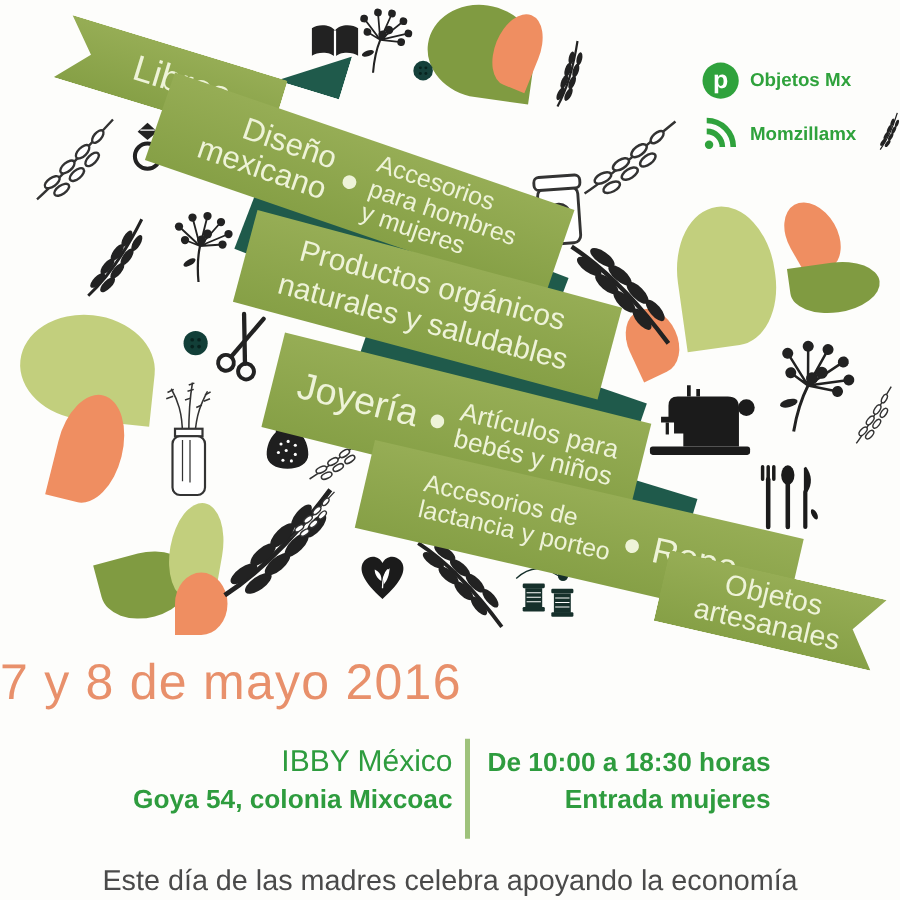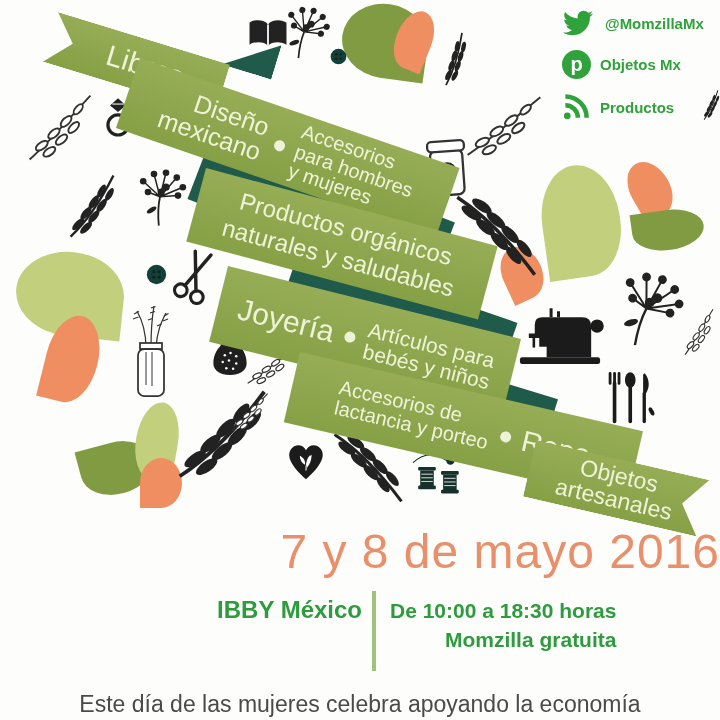--- a/index.html
+++ b/index.html
@@ -30,25 +30,25 @@
   .doodle svg{width:100%;height:100%;display:block;overflow:visible;}
 
   
   .social-row{position:absolute;display:flex;align-items:center;gap:9px;z-index:5;}
   .social-row .handle{color:var(--social);font-weight:bold;font-size:15px;}
   .pin-badge{width:29px;height:29px;border-radius:50%;background:var(--social);
     color:#fff;display:flex;align-items:center;justify-content:center;
     font-weight:bold;font-size:20px;}
 
   
-  .date{position:absolute;left:0;right:0;top:524px;text-align:right;
-    color:var(--dateorange);font-size:48px;letter-spacing:1px;z-index:4;}
+  .date{position:absolute;left:0;right:0;top:524px;text-align:left;
+    color:var(--dateorange);font-size:40px;letter-spacing:1px;z-index:4;}
   .venue-left{position:absolute;left:0;width:362px;top:596px;text-align:right;
     color:var(--txtgreen);z-index:4;}
-  .venue-left .name{font-weight:bold;font-size:24px;padding-left:46px;}
+  .venue-left .name{font-weight:normal;font-size:24px;padding-left:46px;}
   .venue-left .addr{font-weight:bold;font-size:21px;margin-top:4px;}
   .vdivider{position:absolute;left:372px;top:591px;width:4px;height:80px;
     background:#9ec27b;z-index:4;}
   .venue-right{position:absolute;left:390px;top:599px;text-align:right;
     color:var(--txtgreen);z-index:4;}
   .venue-right .hours{font-weight:bold;font-size:21px;}
   .venue-right .adm{font-weight:bold;font-size:21px;margin-top:5px;}
   .tagline{position:absolute;left:0;right:0;top:691px;text-align:center;
     color:#4a4a4a;font-size:23px;z-index:4;}
 </style>
@@ -384,45 +384,40 @@
     </div>
   </div>
 
   <div class="bar" style="left:536px;top:440px;width:178px;height:58px;transform:rotate(13deg);clip-path:polygon(0 0,100% 0,88% 50%,100% 100%,0 100%)">
     <div class="stack t-c" style="font-size:23px">
       <span>Objetos</span>
       <span>artesanales</span>
     </div>
   </div>
 
-  <div class="social-row" style="left:560px;top:8px">
-    <span class="doodle-ic" style="width:36px;height:30px;display:inline-block;color:var(--social)"><svg width="36" height="30" viewBox="0 0 24 24">
-          <use href="#twitterbird"></use>
-        </svg></span>
-    <span class="handle">@MomzillaMx</span>
-  </div>
   <div class="social-row" style="left:562px;top:50px">
     <span class="pin-badge">
         <span>p</span>
       </span>
     <span class="handle">Objetos Mx</span>
   </div>
   <div class="social-row" style="left:561px;top:92px">
     <span style="width:30px;height:30px;display:inline-block;color:var(--social)"><svg width="30" height="30" viewBox="0 0 24 24">
           <use href="#rsssym"></use>
         </svg></span>
-    <span class="handle">Productos</span>
+    <span class="handle">Momzillamx</span>
   </div>
 
   <div class="date">7 y 8 de mayo 2016</div>
 
   <div class="venue-left">
     <div class="name">IBBY México</div>
+    <div class="addr">Goya 54, colonia Mixcoac</div>
   </div>
   <div class="vdivider"></div>
   <div class="venue-right">
     <div class="hours">De 10:00 a 18:30 horas</div>
-    <div class="adm">Momzilla gratuita</div>
-  </div>
-
-  <div class="tagline">Este día de las mujeres celebra apoyando la economía</div>
+    <div class="adm">Entrada mujeres</div>
+  </div>
+
+  <div class="tagline">Este día de las madres celebra apoyando la economía</div>
 
 </div>
 
 </body></html>

